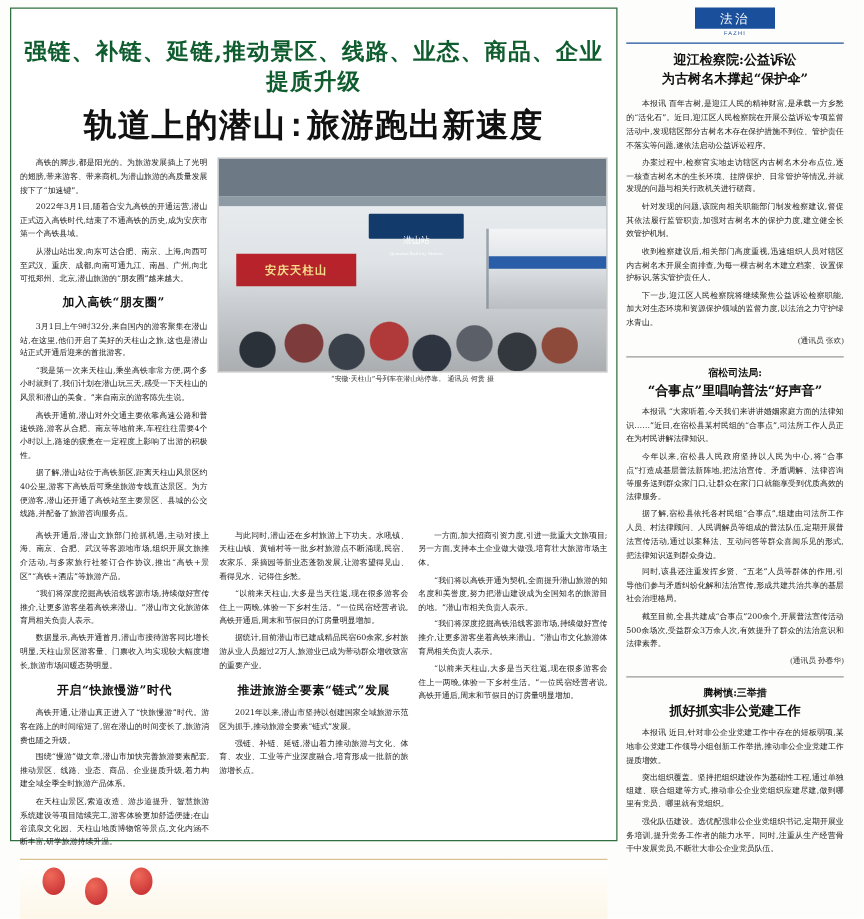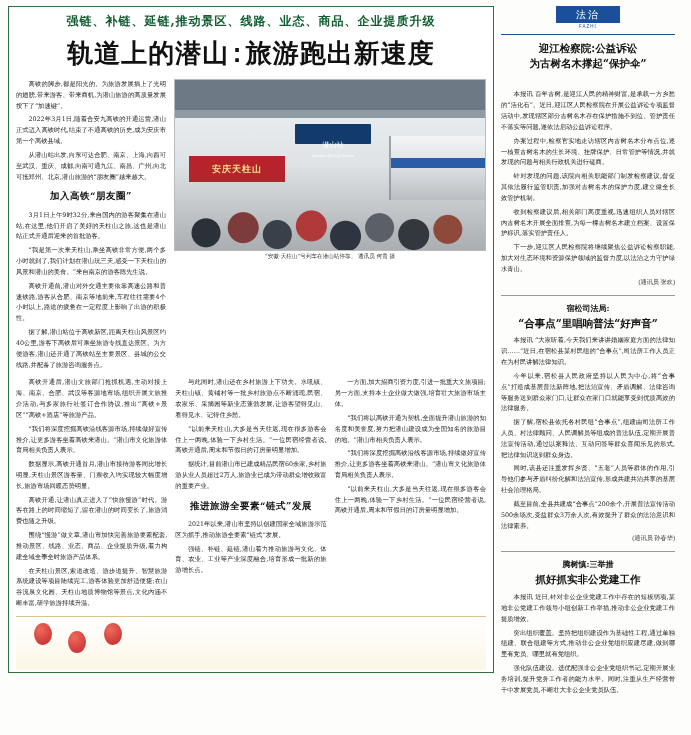--- a/index.html
+++ b/index.html
@@ -122,26 +122,26 @@
     background: #fff;
   }
   .right-zone {
     width: 181px;
     padding-left: 7px;
   }
 
   
   .shoulder {
     text-align: center;
-    font-size: 12px;
+    font-size: 18px;
     font-weight: bold;
     letter-spacing: 1px;
     color: #0f5c2e;
     font-family: "DejaVu Serif", serif;
-    margin: 0 0 6px 0;
+    margin: 16px 0 6px 0;
   }
   .main-headline {
     text-align: center;
     font-size: 26px;
     font-weight: bold;
     letter-spacing: 1px;
     color: #111;
     font-family: Liberation Mono, monospace;
     margin: 2px 0 8px 0;
   }
@@ -283,21 +283,21 @@
     font-family:"Liberation Sans", sans-serif; margin-bottom:5px;
   }
   .rail-rule { border-top: 1px solid #1a4f9c; margin: 3px 0 6px 0; }
   .rail-head {
     font-size: 10.5px;
     font-weight: bold;
     text-align: center;
     line-height: 1.45;
     color: #111;
     font-family: "DejaVu Serif", serif;
-    margin-bottom: 18px;
+    margin-bottom: 8px;
   }
   .rail-body {
     font-size: 6.3px;
     line-height: 1.72;
     text-align: justify;
     color: #1a1a1a;
     font-family: "DejaVu Serif", serif;
   }
   .rail-body p { margin: 0 0 3px 0; text-indent: 2em; }
   .rail-sign { text-align: right; font-size: 6.2px; color:#333; margin-top:2px; }
@@ -352,20 +352,21 @@
           </div>
           <div class="photo-caption">“安徽·天柱山”号列车在潜山站停靠。      通讯员  何贵 摄</div>
         </div>
       </div>
 
       <div class="bottom-cols">
         <div class="col">
           <p>高铁开通后,潜山文旅部门抢抓机遇,主动对接上海、南京、合肥、武汉等客源地市场,组织开展文旅推介活动,与多家旅行社签订合作协议,推出“高铁+景区”“高铁+酒店”等旅游产品。</p>
           <p>“我们将深度挖掘高铁沿线客源市场,持续做好宣传推介,让更多游客坐着高铁来潜山。”潜山市文化旅游体育局相关负责人表示。</p>
           <p>数据显示,高铁开通首月,潜山市接待游客同比增长明显,天柱山景区游客量、门票收入均实现较大幅度增长,旅游市场回暖态势明显。</p>
+          <div class="subhead">开启“快旅慢游”时代</div>
           <p>高铁开通,让潜山真正进入了“快旅慢游”时代。游客在路上的时间缩短了,留在潜山的时间变长了,旅游消费也随之升级。</p>
           <p>围绕“慢游”做文章,潜山市加快完善旅游要素配套,推动景区、线路、业态、商品、企业提质升级,着力构建全域全季全时旅游产品体系。</p>
           <p>在天柱山景区,索道改造、游步道提升、智慧旅游系统建设等项目陆续完工,游客体验更加舒适便捷;在山谷流泉文化园、天柱山地质博物馆等景点,文化内涵不断丰富,研学旅游持续升温。</p>
         </div>
         <div class="col">
           <p>与此同时,潜山还在乡村旅游上下功夫。水吼镇、天柱山镇、黄铺村等一批乡村旅游点不断涌现,民宿、农家乐、采摘园等新业态蓬勃发展,让游客望得见山、看得见水、记得住乡愁。</p>
           <p>“以前来天柱山,大多是当天往返,现在很多游客会住上一两晚,体验一下乡村生活。”一位民宿经营者说,高铁开通后,周末和节假日的订房量明显增加。</p>
           <p>据统计,目前潜山市已建成精品民宿60余家,乡村旅游从业人员超过2万人,旅游业已成为带动群众增收致富的重要产业。</p>
           <div class="subhead">推进旅游全要素“链式”发展</div>
           <p>2021年以来,潜山市坚持以创建国家全域旅游示范区为抓手,推动旅游全要素“链式”发展。</p>

